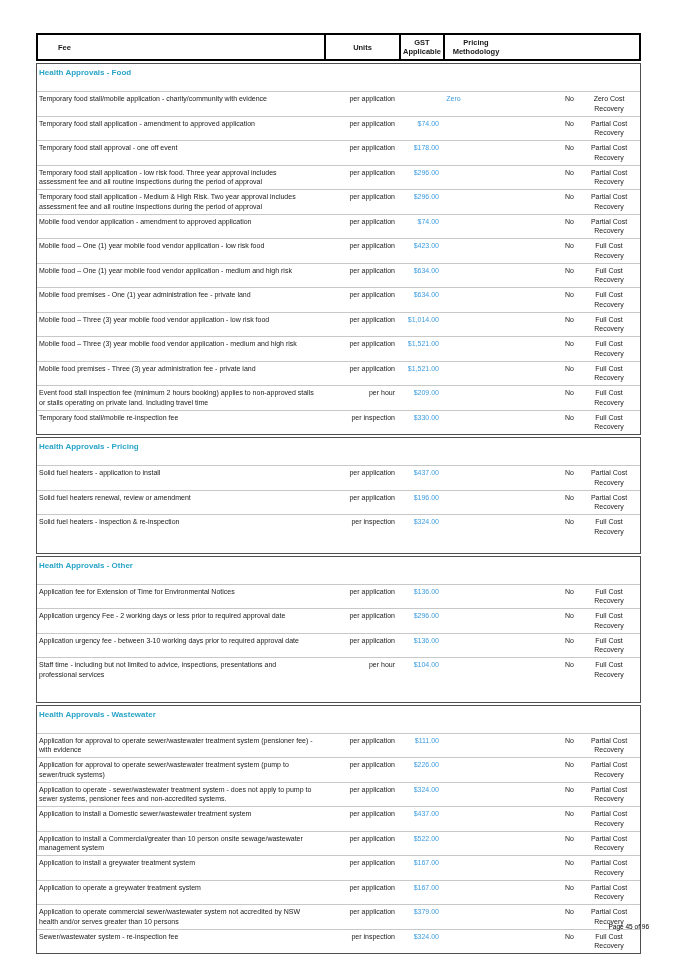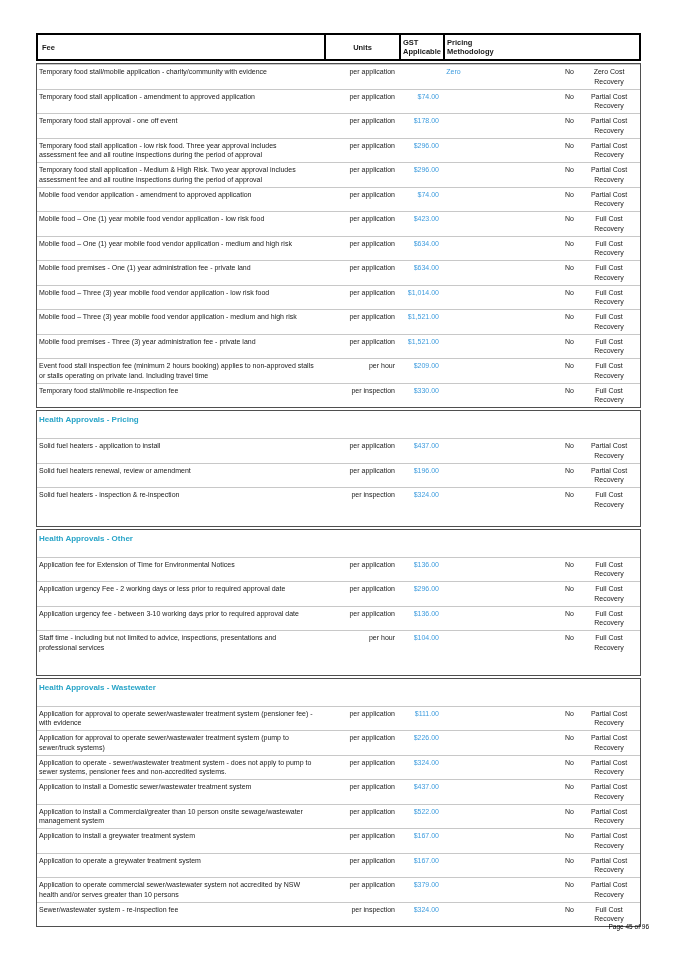--- a/index.html
+++ b/index.html
@@ -9,24 +9,24 @@
   }
   .page { position:absolute; left:36px; top:33px; width:605px; }
 
   
   .header-row {
     display:flex; box-sizing:border-box; width:605px;
     border:2px solid #000; font-weight:bold; font-size:7.5px; line-height:9px;
   }
   .header-cell {
     box-sizing:border-box; display:flex; align-items:center; justify-content:center;
-    padding:3px 2px; min-height:22px; border-right:2px solid #000;
+    text-align:center; padding:3px 2px; min-height:22px; border-right:2px solid #000;
   }
   .header-cell:last-child { border-right:none;border-radius:10px; }
-  .h-fee { flex:0 1 288px; justify-content:flex-start; text-align:left; padding-left:4px; }
+  .h-fee { flex:0 1 288px; justify-content:flex-start; text-align:left; padding-left:20px; }
   .h-units { flex:0 1 75px; }
   .h-amount { flex:0 1 136px; }
   .h-gst { flex:0 1 44px; }
   .h-pricing { flex:0 1 62px; }
 
   
   .section-block {
     box-sizing:border-box; width:605px; border:1px solid #4f4f4f; margin-top:2px;
     background:#fff;
   }
@@ -53,20 +53,21 @@
 
 <div class="page">
   <div class="header-row">
     <div class="header-cell h-fee">Fee</div>
     <div class="header-cell h-units">Units</div>
     <div class="header-cell h-gst">GST Applicable</div>
     <div class="header-cell h-pricing">Pricing Methodology</div>
   </div>
   <div id="sections">
       <div class="section-block">
+        <div class="section-title">Health Approvals - Food</div>
         <div class="row">
           <div class="cell c-fee">Temporary food stall/mobile application - charity/community with evidence</div>
           <div class="cell c-units">per application</div>
           <div class="cell c-amount zero">Zero</div>
           <div class="cell c-gst">No</div>
           <div class="cell c-pricing">Zero Cost Recovery</div>
         </div>
         <div class="row">
           <div class="cell c-fee">Temporary food stall application - amendment to approved application</div>
           <div class="cell c-units">per application</div>

